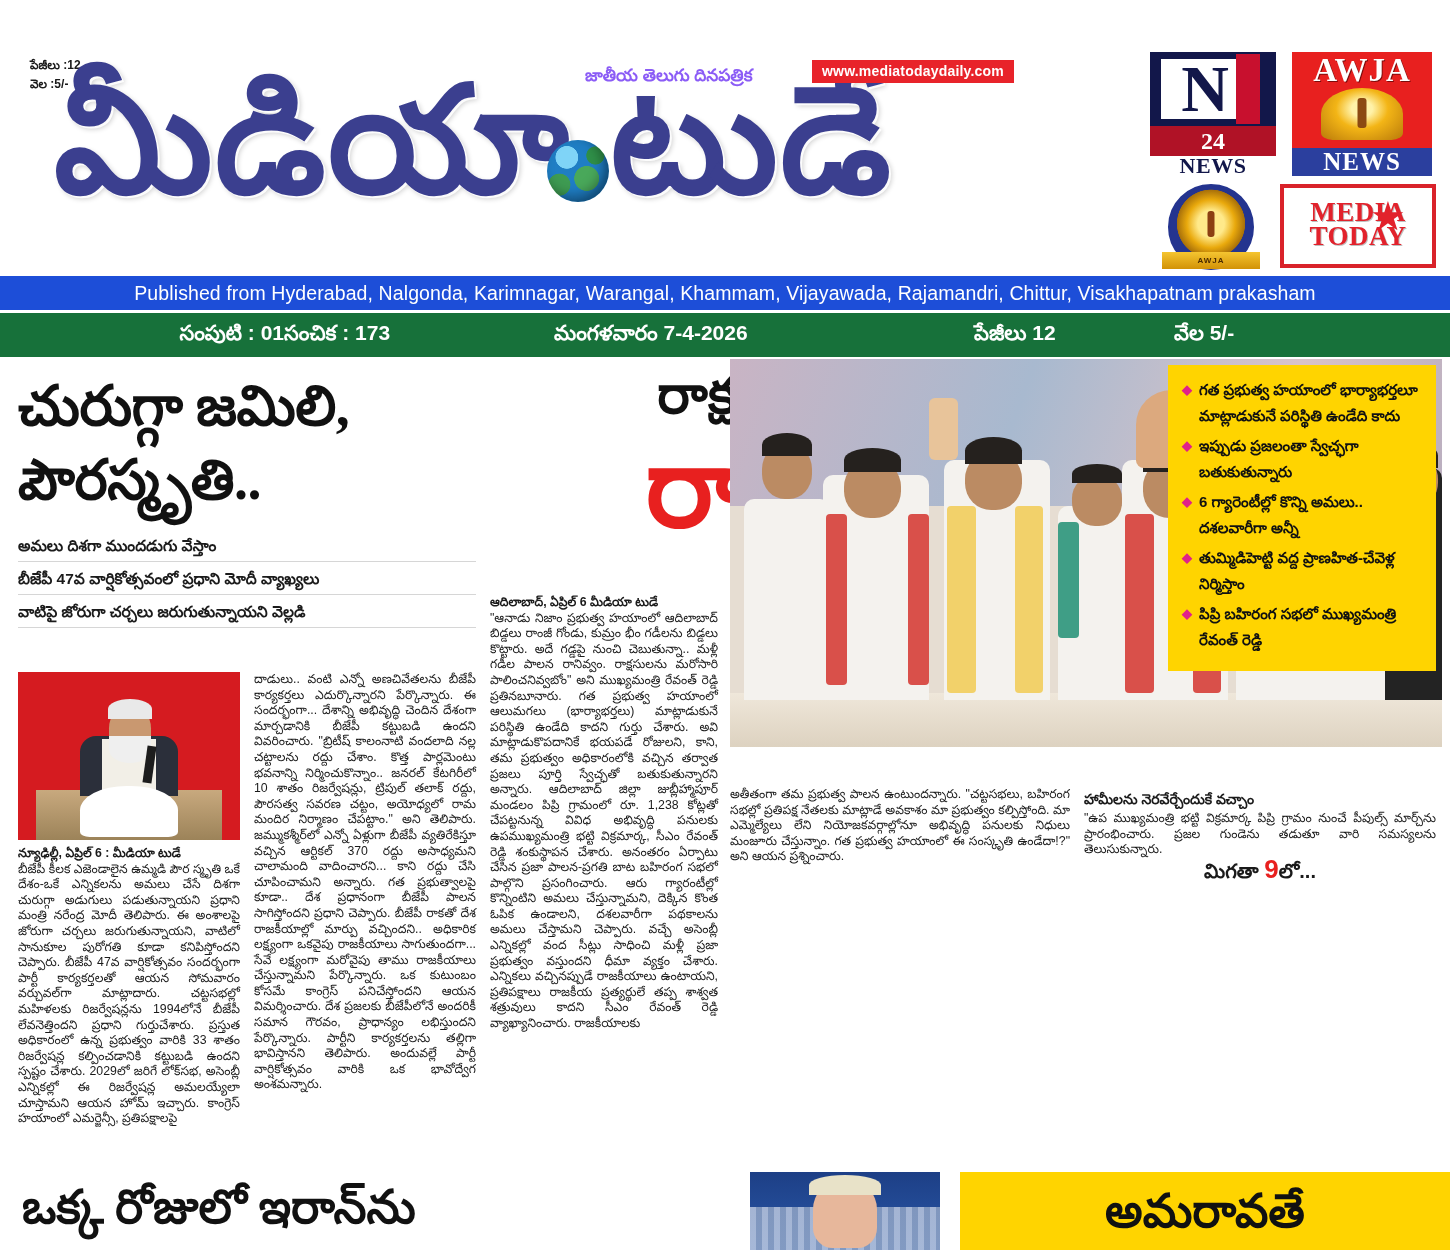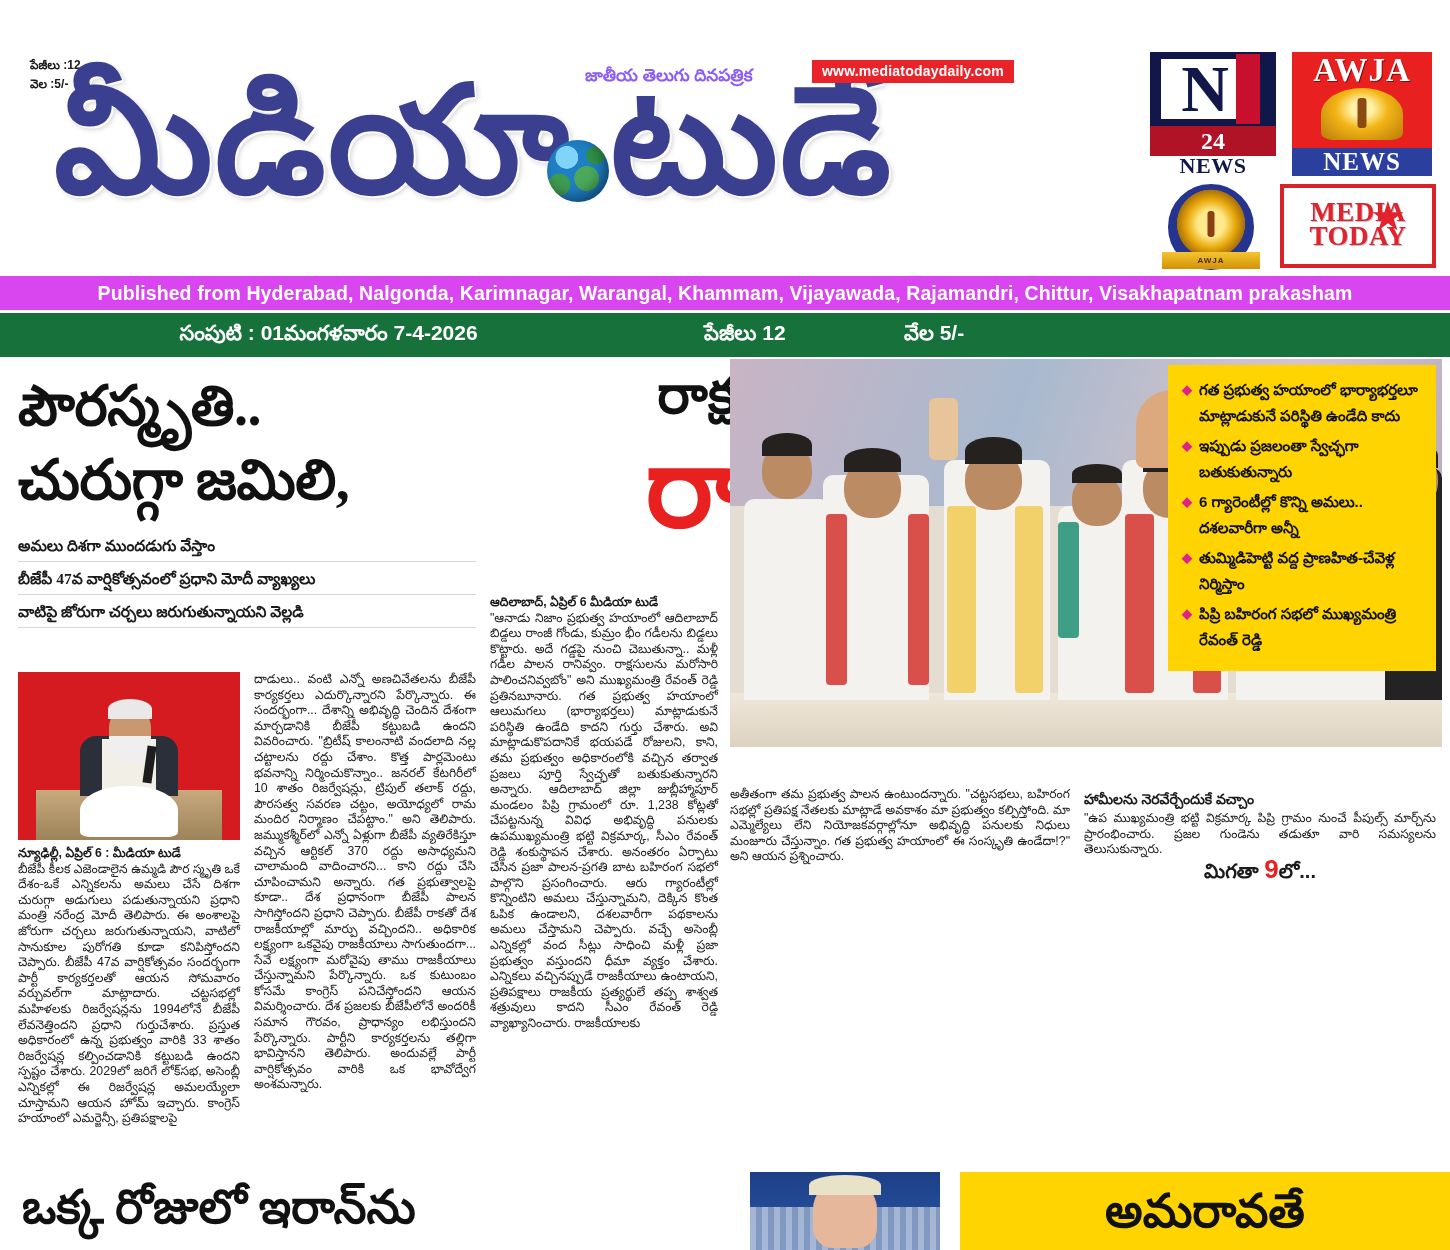--- a/index.html
+++ b/index.html
@@ -126,22 +126,22 @@
     font-size:27px; line-height:24px; text-align:center; letter-spacing:.5px;
     text-shadow:1px 1px 0 rgba(0,0,0,.25);
   }
   .mt-star {
     position:absolute; right:24px; top:8px; width:40px; height:40px;
     color:#e2222c; font-size:40px; line-height:40px; text-align:center;
   }
 
   
   .red-bar {
-    height:34px; background:#d946ef; color:#fff;
-    font-size:19.5px; font-weight:700; line-height:34px;
+    height:34px; background:#1d4ed8; color:#fff;
+    font-size:19.5px; font-weight:400; line-height:34px;
     text-align:center; letter-spacing:.1px; white-space:nowrap;
   }
   .green-bar {
     height:44px; background:#17713a; color:#fff;
     display:flex; align-items:center; font-size:21px; font-weight:700;
     padding:0 34px; margin-top:3px;
   }
   .green-bar span { white-space:nowrap; }
   .gb1{ width:250px;text-align:right; } .gb2{ width:270px; } .gb3{ width:420px; }
   .gb4{ width:200px; } .gb5{ }
@@ -153,21 +153,20 @@
   .col-center { position:absolute; left:490px; top:6px;  width:672px; }
   .col-right  { position:absolute; left:1168px;top:8px;  width:268px; }
 
   .hl-left {
     font-family:"Liberation Serif", serif; font-weight:700;
     font-size:56px; line-height:74px; color:#111; letter-spacing:-.5px;
   }
   .sub-left {
     margin-top:16px; font-size:15.5px; font-weight:700; color:#1b1b1b;
     line-height:25px;
-    font-family:Liberation Serif, serif;
   }
   .sub-left div { border-bottom:1px solid #d6d6d6; padding-bottom:3px; margin-bottom:4px; }
 
   .hl-center-1 {
     font-family:"Liberation Serif", serif; font-weight:700;
     font-size:54px; line-height:64px; color:#111; text-align:center;
   }
   .hl-center-2 {
     font-family:"Liberation Serif", serif; font-weight:700;
     font-size:112px; line-height:122px; color:#e8201f; text-align:center;
@@ -295,31 +294,32 @@
       <div class="mt-star">★</div>
     </div>
 
   </div>
 </div>
 
 <div class="red-bar">Published from Hyderabad, Nalgonda, Karimnagar, Warangal, Khammam, Vijayawada, Rajamandri, Chittur, Visakhapatnam prakasham</div>
 
 <div class="green-bar">
   <span class="gb1">సంపుటి : 01</span>
+  <span class="gb2">సంచిక : 173</span>
   <span class="gb3">మంగళవారం 7-4-2026</span>
   <span class="gb4">పేజీలు  12</span>
   <span class="gb5">వేల 5/-</span>
 </div>
 
 <div class="main">
 
   <div class="col-left">
     <div class="hl-left">
+      <div>చురుగ్గా జమిలి,</div>
       <div>పౌరస్మృతి..</div>
-      <div>చురుగ్గా జమిలి,</div>
     </div>
     <div class="sub-left">
       <div>అమలు దిశగా ముందడుగు వేస్తాం</div>
       <div>బీజేపీ 47వ వార్షికోత్సవంలో ప్రధాని మోదీ వ్యాఖ్యలు</div>
       <div>వాటిపై జోరుగా చర్చలు జరుగుతున్నాయని వెల్లడి</div>
     </div>
 
     <div class="artcols">
       <div class="tcol" style="width:222px;">
         <div class="photo photo-modi">

